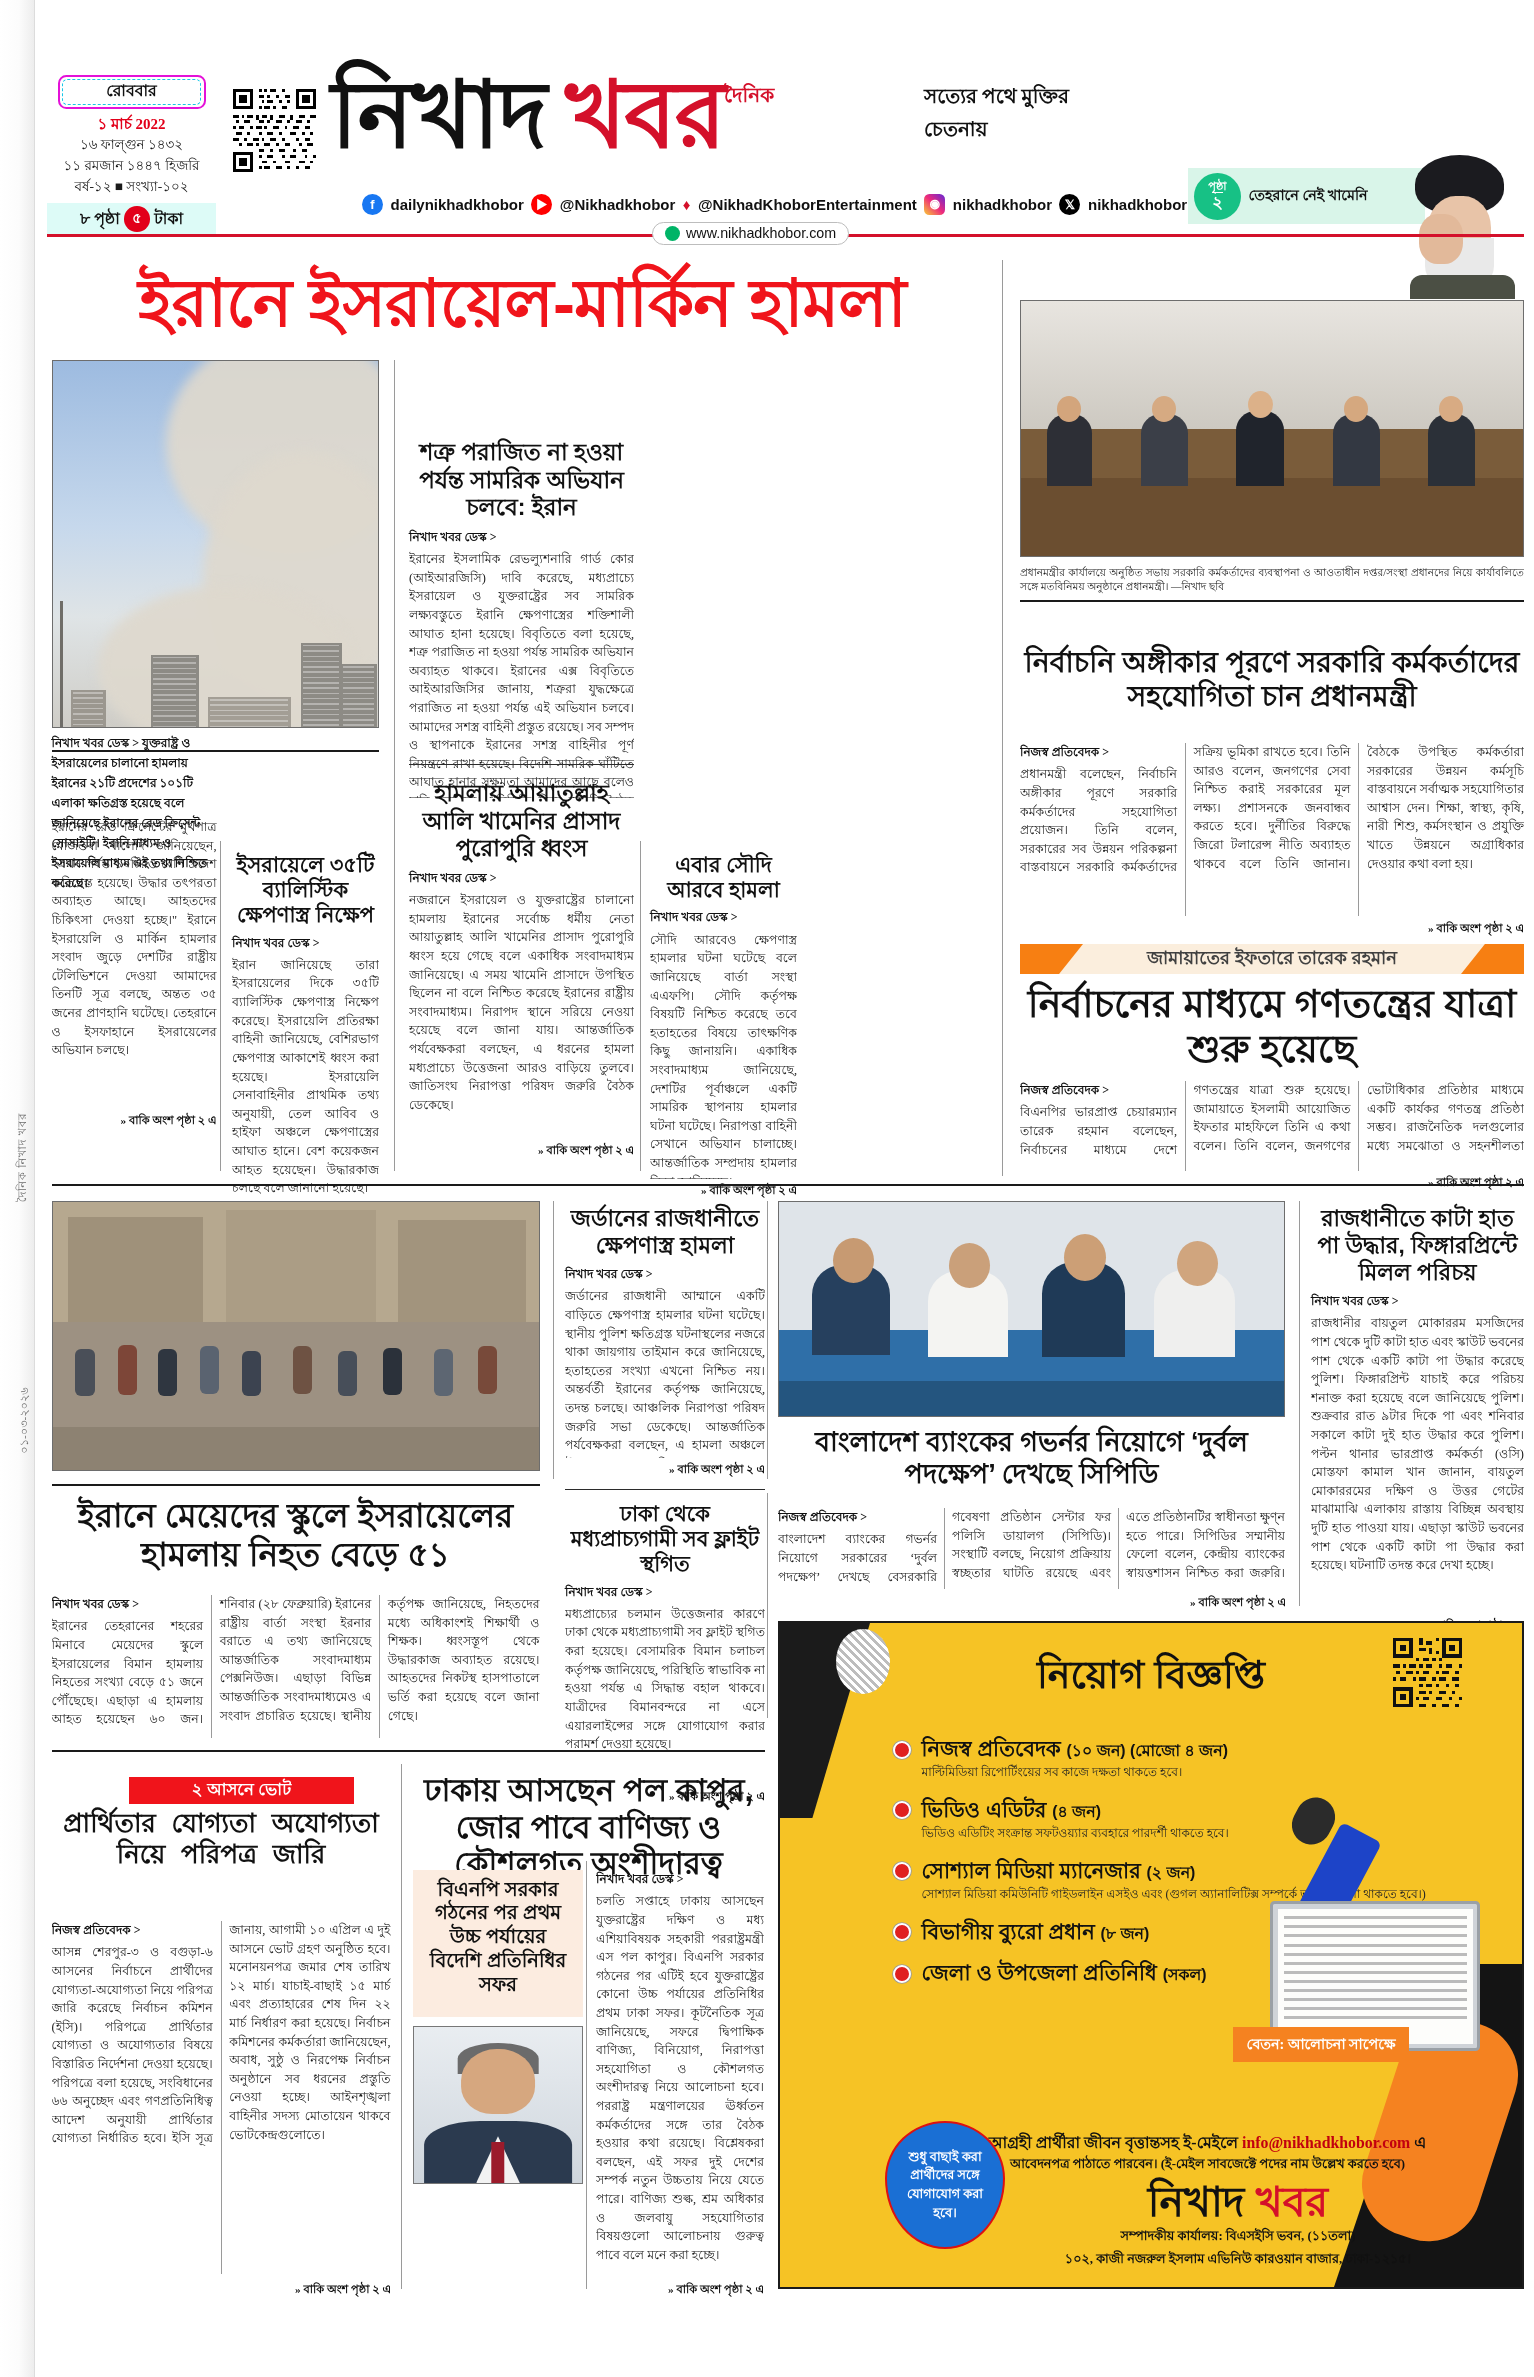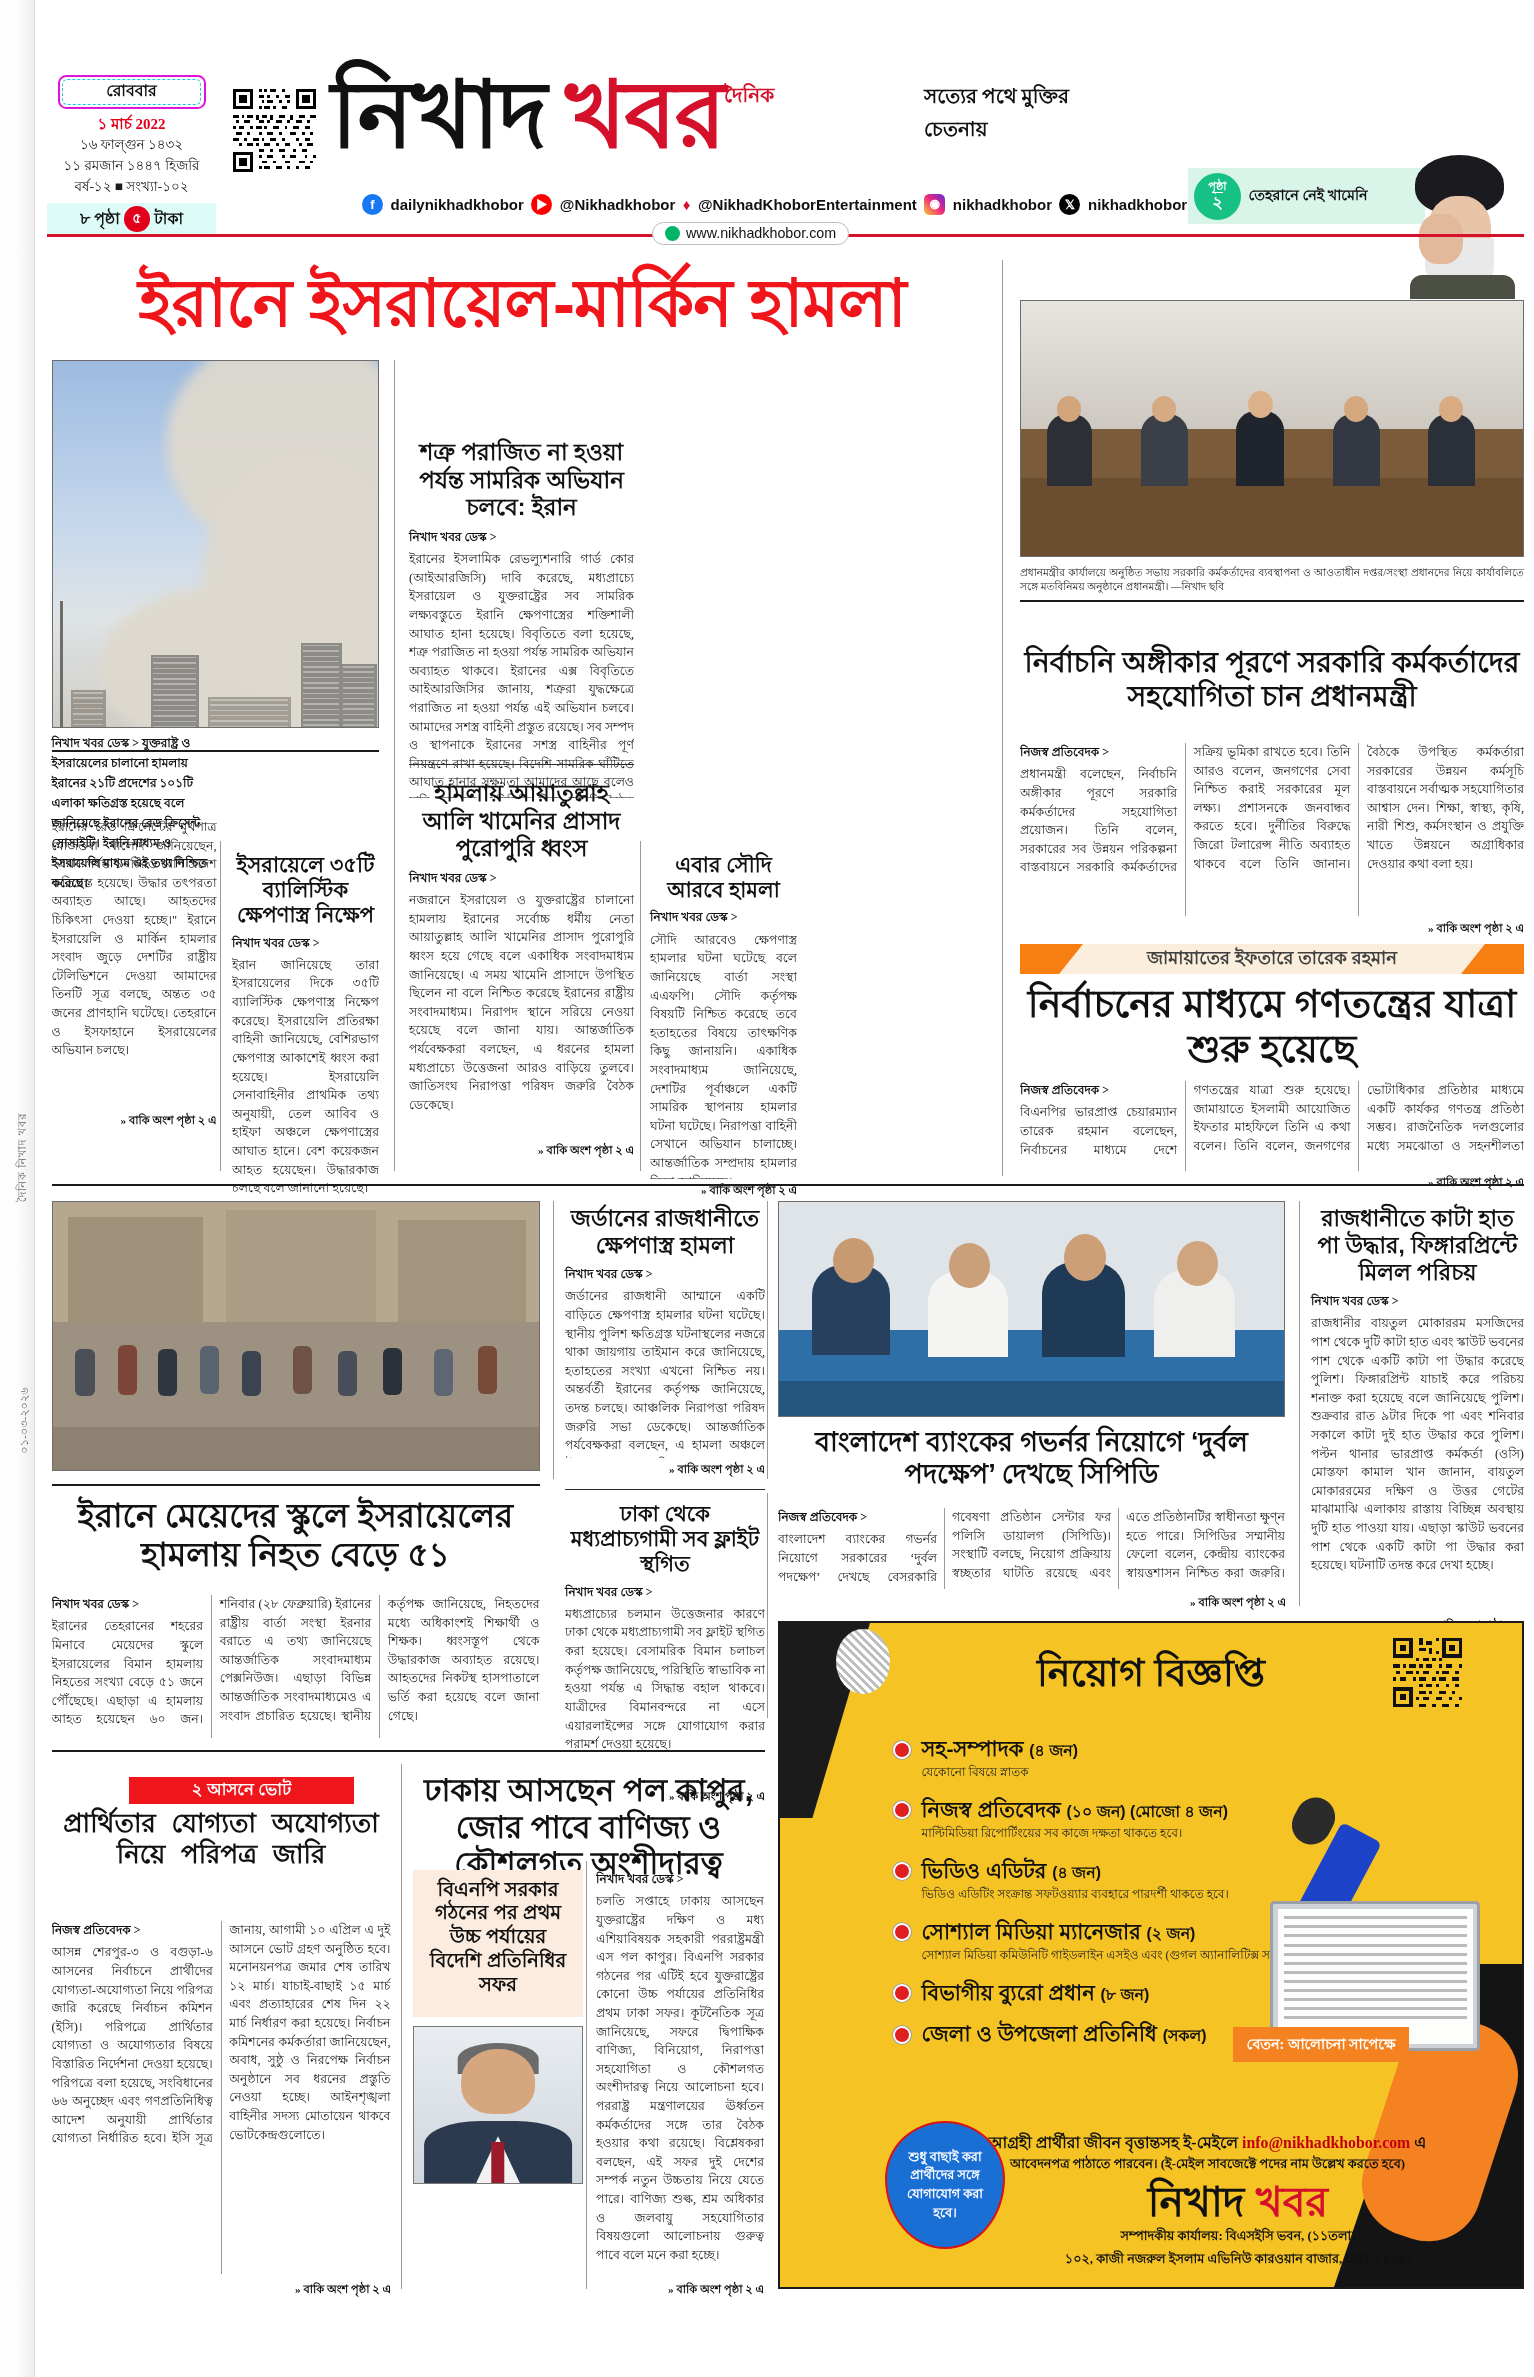--- a/index.html
+++ b/index.html
@@ -198,22 +198,22 @@
   
   .jobad{position:absolute;background:#f6c325;border:2.3px solid #1b1b1b;overflow:hidden;}
   .jobad .corner-dark{position:absolute;left:0;top:0;width:90px;height:195px;background:#1b1b1b;
         clip-path:polygon(0 0,100% 0,36% 100%,0 100%);}
   .jobad .corner-dark2{position:absolute;right:0;bottom:0;width:188px;height:323px;background:#141414;
         clip-path:polygon(100% 0,100% 100%,0 100%,58% 0);}
   .jobad .swoosh{position:absolute;right:22.5px;bottom:45px;width:120px;height:225px;background:#f58220;
         border-radius:53px;transform:rotate(18deg);}
   .jobad .ball{position:absolute;left:56px;top:6px;width:54px;height:65px;border-radius:50%;
         background:repeating-linear-gradient(45deg,#fff 0 3px,#bdbdbd 3px 6px);}
-  .jobad h2{margin:0;text-align:center;font-size:38px;font-weight:bold;color:#111;
-        padding-top:20px; font-family:"Liberation Sans", sans-serif;}
+  .jobad h2{margin:13px;text-align:center;font-size:38px;font-weight:bold;color:#111;
+        padding-top:9px; font-family:"Liberation Sans", sans-serif;}
   .joblist{position:absolute;left:113px;top:113px;width:600px;}
   .jobrow{display:flex;align-items:flex-start;gap:10.5px;margin-bottom:16.5px;}
   .bullet{width:18px;height:18px;border-radius:50%;background:#e02020;border:2.3px solid #fff;
           box-shadow:0 0 0 0.8px #999;margin-top:4.5px;flex:0 0 auto;}
   .jobtitle{font-size:21px;font-weight:bold;color:#111;line-height:1.2;
             font-family:"Liberation Sans", sans-serif;}
   .jobtitle .cnt{font-size:15.8px;font-weight:bold;}
   .jobdesc{font-size:12px;color:#222;margin-top:3px;line-height:1.35;}
   .jobfoot{position:absolute;left:90px;bottom:113px;width:675px;text-align:center;
            font-size:15.8px;font-weight:bold;color:#111;line-height:1.5;}
@@ -723,28 +723,20 @@
             <rect x="19" y="20" width="1" height="1"></rect>
         </g>
       </svg>
 
       <h2>নিয়োগ বিজ্ঞপ্তি</h2>
 
       <div class="joblist">
         <div class="jobrow">
           <span class="bullet"></span>
           <div>
-            <div class="jobtitle"><span>সহ-সম্পাদক</span>
-              <span class="cnt">(৪ জন)</span></div>
-            <div class="jobdesc">যেকোনো বিষয়ে স্নাতক</div>
-          </div>
-        </div>
-        <div class="jobrow">
-          <span class="bullet"></span>
-          <div>
             <div class="jobtitle"><span>নিজস্ব প্রতিবেদক</span>
               <span class="cnt">(১০ জন) (মোজো ৪ জন)</span></div>
             <div class="jobdesc">মাল্টিমিডিয়া রিপোর্টিংয়ের সব কাজে দক্ষতা থাকতে হবে।</div>
           </div>
         </div>
         <div class="jobrow">
           <span class="bullet"></span>
           <div>
             <div class="jobtitle"><span>ভিডিও এডিটর</span>
               <span class="cnt">(৪ জন)</span></div>

